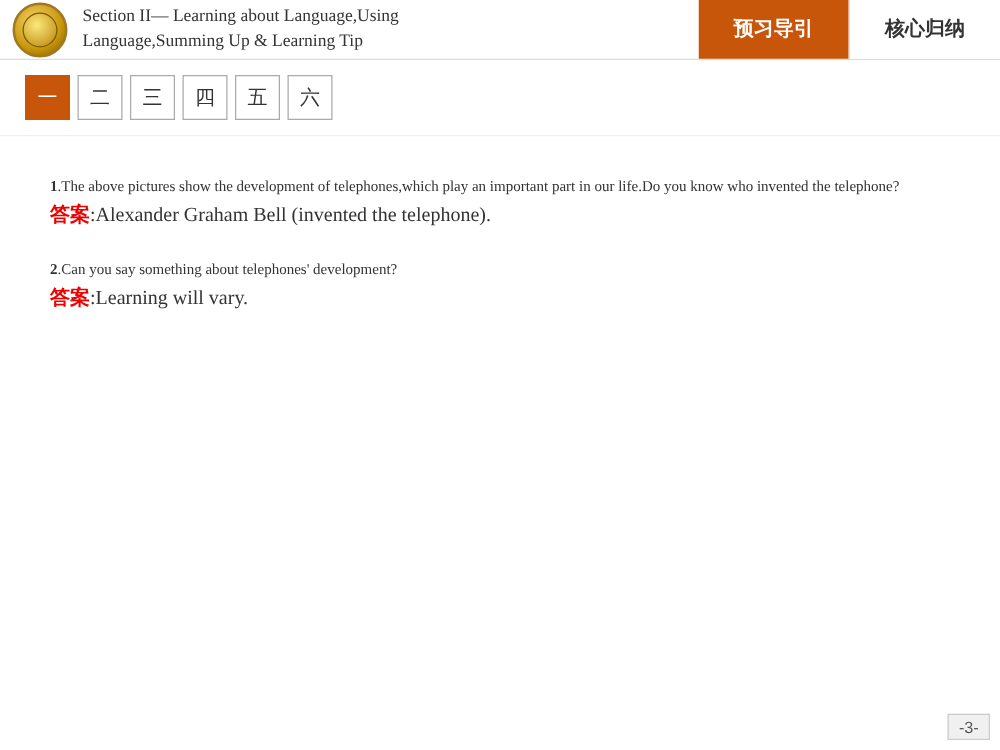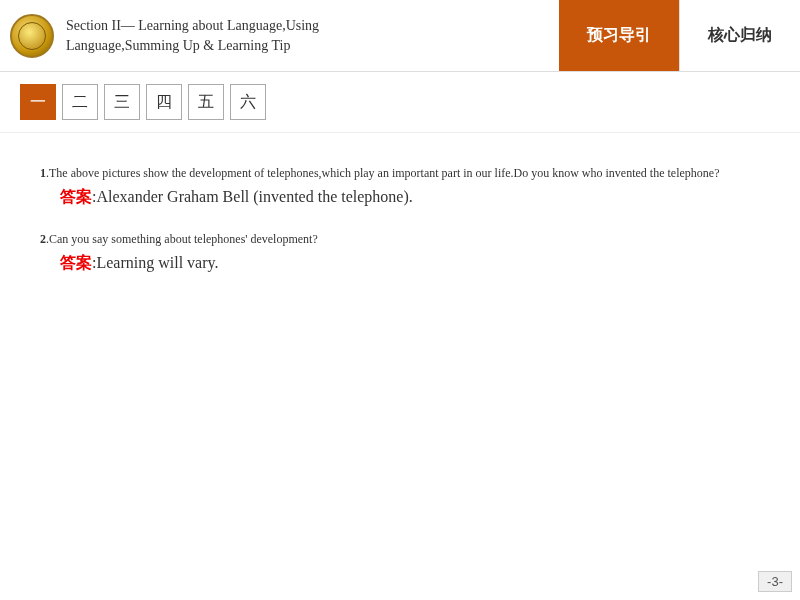--- a/index.html
+++ b/index.html
@@ -10,21 +10,21 @@
       overflow: hidden;
       font-family: "SimSun", "宋体", serif;
       background: #fff;
       position: relative;
     }
 
     
     .header {
       display: flex;
       align-items: stretch;
-      height: 72px;
+      height: 48px;
       border-bottom: 1px solid #ddd;
       background: #fff;
     }
 
     .header-logo-area {
       display: flex;
       align-items: center;
       padding: 0 10px;
       flex: 1;
     }
@@ -133,21 +133,20 @@
       font-family: "Times New Roman", "SimSun", serif;
     }
 
     .question-num {
       font-weight: bold;
     }
 
     .answer-line {
       font-size: 16px;
       line-height: 1.7;
-      margin-left: 20px;
       font-family: "Times New Roman", "SimSun", serif;
       color: #333;
     }
 
     .answer-label {
       color: #e00;
       font-weight: bold;
       font-family: "SimSun", "宋体", serif;
     }
 

